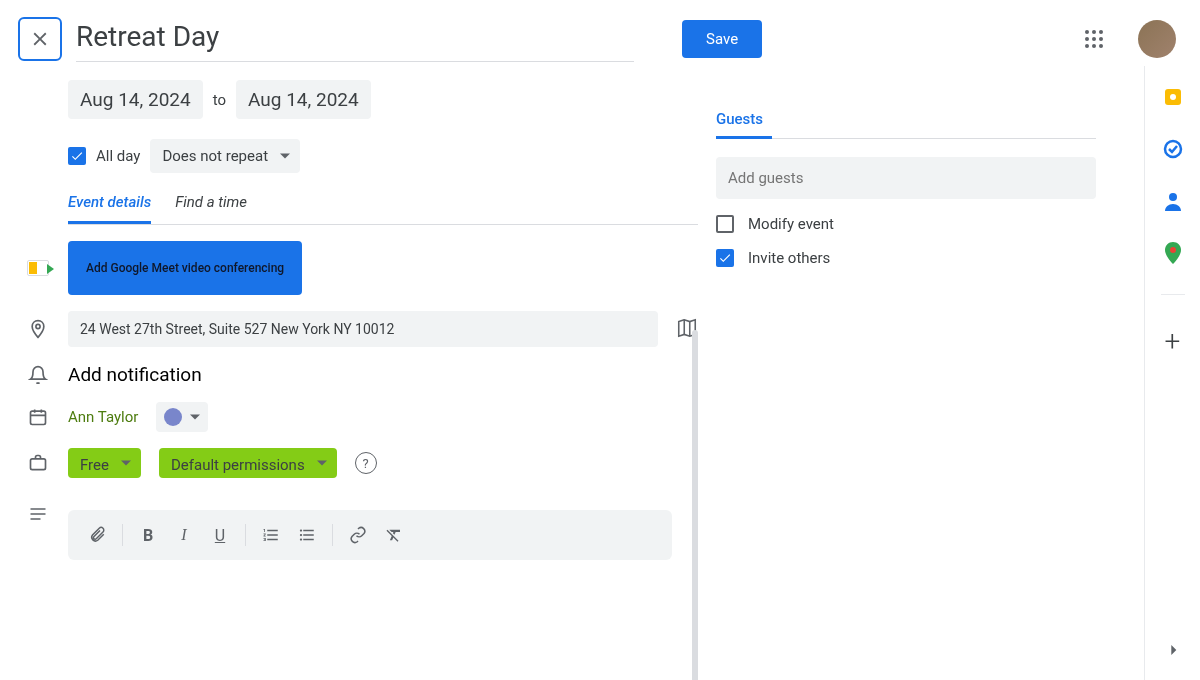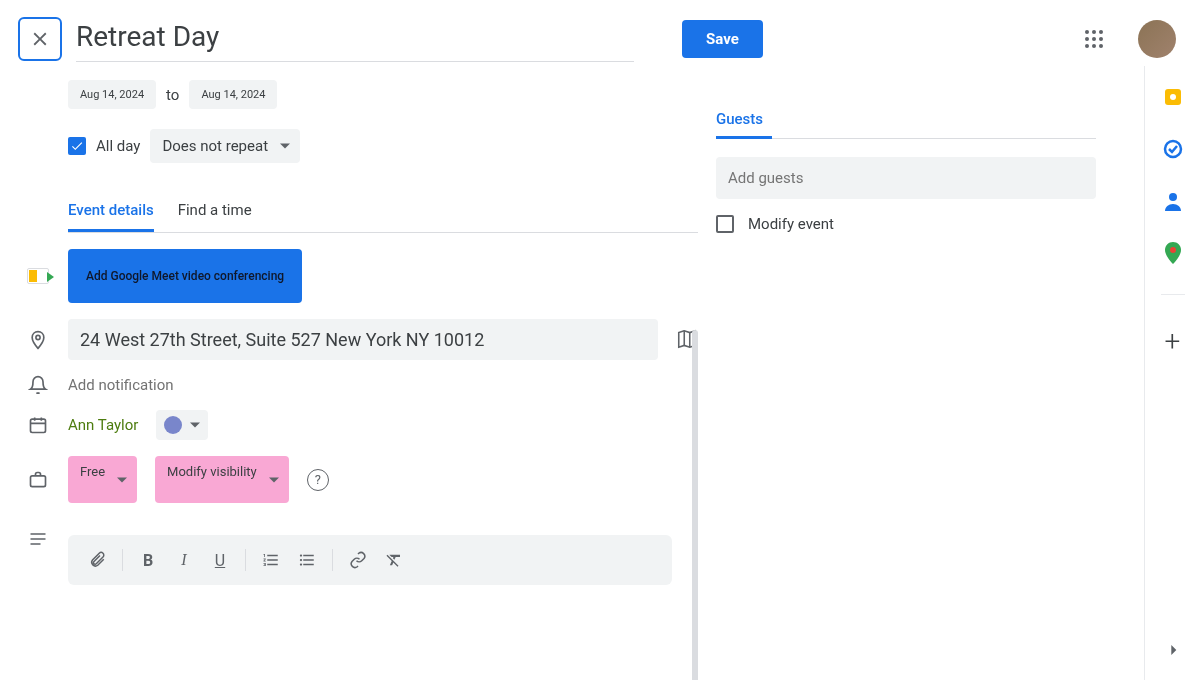--- a/index.html
+++ b/index.html
@@ -2,61 +2,61 @@
 <html><head>
 <meta charset="utf-8">
 <style>
 * { box-sizing: border-box; margin: 0; padding: 0; font-family: Roboto, Arial, sans-serif; }
 body { background: #fff; width: 1200px; height: 680px; overflow: hidden; position: relative; }
 
 .topbar { display: flex; align-items: center; padding: 16px 24px 8px 18px; gap: 14px; }
 .close-btn { width: 44px; height: 44px; border: 2px solid #1a73e8; border-radius: 6px; display: flex; align-items: center; justify-content: center; cursor: pointer; color: #5f6368; }
 .close-btn svg { width: 22px; height: 22px; }
 .title-input { flex: 0 0 auto; width: 558px; font-size: 28px; font-weight: 400; color: #3c4043; border: none; border-bottom: 1px solid #dadce0; padding: 4px 0 8px 0; outline: none; }
-.save-btn { background: #1a73e8; color: #fff; border: none; border-radius: 4px; padding: 10px 24px; font-size: 15px; font-weight: 700; cursor: pointer; margin-left: 34px; }
+.save-btn { background: #1a73e8; color: #fff; border: none; border-radius: 4px; padding: 10px 24px; font-size: 15px; font-weight: 400; cursor: pointer; margin-left: 34px; }
 .spacer { flex: 1; }
 .apps-icon { width: 40px; height: 40px; display: flex; align-items: center; justify-content: center; cursor: pointer; color: #5f6368; }
 .avatar { width: 38px; height: 38px; border-radius: 50%; background: linear-gradient(135deg,#8b7355,#a0826d); margin-left: 10px; cursor: pointer; }
 
 .main-area { display: flex; padding-left: 68px; }
 .left-col { width: 630px; }
 .right-col { width: 380px; margin-left: 18px; }
 
 .date-row { display: flex; align-items: center; gap: 10px; margin-top: 10px; }
-.date-chip { background: #f1f3f4; padding: 8px 12px; border-radius: 4px; font-size: 11px; color: #3c4043; cursor: pointer; }
+.date-chip { background: #f1f3f4; padding: 8px 12px; border-radius: 4px; font-size: 19px; color: #3c4043; cursor: pointer; }
 .to-text { font-size: 15px; color: #3c4043; }
 
 .allday-row { display: flex; align-items: center; gap: 10px; margin-top: 20px; }
 .checkbox { width: 18px; height: 18px; border-radius: 2px; display: flex; align-items: center; justify-content: center; cursor: pointer; }
 .checkbox.checked { background: #1a73e8; }
 .checkbox.unchecked { border: 2px solid #5f6368; }
 .checkbox svg { width: 14px; height: 14px; fill: #fff; }
 .allday-label { font-size: 15px; color: #3c4043; }
 .repeat-select { background: #f1f3f4; padding: 8px 32px 8px 12px; border-radius: 4px; font-size: 15px; color: #3c4043; cursor: pointer; position: relative; }
 .repeat-select::after { content: ''; position: absolute; right: 10px; top: 50%; transform: translateY(-50%); border-left: 5px solid transparent; border-right: 5px solid transparent; border-top: 5px solid #5f6368; }
 
-.tabs-row { display: flex; gap: 24px; margin-top: 38px; border-bottom: 1px solid #dadce0; }
+.tabs-row { display: flex; gap: 24px; margin-top: 20px; border-bottom: 1px solid #dadce0; font-style: italic; }
 .tab { padding: 0 0 10px 0; font-size: 15px; color: #3c4043; cursor: pointer; border-bottom: 3px solid transparent; }
 .tab.active { color: #1a73e8; font-weight: 500; border-bottom-color: #1a73e8; }
 
 .detail-row { display: flex; align-items: center; gap: 18px; margin-top: 16px; position: relative; }
 .detail-row .icon-slot { position: absolute; left: -42px; width: 24px; color: #5f6368; display:flex; align-items:center; justify-content:center; }
 .meet-icon { width:22px; height:16px; background:#fff; border:1px solid #dadce0; border-radius:2px; position:relative; }
 .meet-icon::before{content:'';position:absolute;left:1px;top:1px;width:8px;height:12px;background:#fbbc04;}
 .meet-icon::after{content:'';position:absolute;right:-6px;top:3px;border-left:7px solid #34a853;border-top:5px solid transparent;border-bottom:5px solid transparent;}
 
 .meet-btn { background: #1a73e8; color: #0f172a; border: none; border-radius: 4px; padding: 20px 18px; font-size: 12px; font-weight: 500; cursor: pointer; }
-.location-input { background: #f1f3f4; border: none; border-radius: 4px; padding: 10px 12px; font-size: 18px; color: #3c4043; width: 634px; outline: none; }
+.location-input { background: #f1f3f4; border: none; border-radius: 4px; padding: 10px 12px; font-size: 14px; color: #3c4043; width: 634px; outline: none; }
 .map-btn { width: 24px; height: 24px; color: #5f6368; cursor: pointer; }
-.notif-text { font-size: 15px; color: #737373; cursor: pointer; }
+.notif-text { font-size: 19px; color: #000000; cursor: pointer; }
 .owner-text { font-size: 15px; color: #4d7c0f; }
 .color-swatch { background: #f1f3f4; padding: 6px 26px 6px 8px; border-radius: 4px; display: flex; align-items: center; cursor: pointer; position: relative; }
 .color-swatch::after { content: ''; position: absolute; right: 8px; top: 50%; transform: translateY(-50%); border-left: 5px solid transparent; border-right: 5px solid transparent; border-top: 5px solid #5f6368; }
 .color-circle { width: 18px; height: 18px; border-radius: 50%; background: #7986cb; }
-.availability-select, .visibility-select { background: #f9a8d4; padding: 8px 32px 24px 12px; border-radius: 4px; font-size: 13px; color: #3c4043; cursor: pointer; position: relative; }
+.availability-select, .visibility-select { background: #84cc16; padding: 8px 32px 4px 12px; border-radius: 4px; font-size: 15px; color: #3c4043; cursor: pointer; position: relative; }
 .availability-select::after, .visibility-select::after { content: ''; position: absolute; right: 10px; top: 50%; transform: translateY(-50%); border-left: 5px solid transparent; border-right: 5px solid transparent; border-top: 5px solid #5f6368; }
 .help-icon { width: 22px; height: 22px; border: 1.5px solid #5f6368; border-radius: 50%; display: flex; align-items: center; justify-content: center; font-size: 13px; color: #5f6368; cursor: pointer; }
 
 .description-box { background: #f1f3f4; border-radius: 6px; margin-top: 16px; width: 604px; }
 .desc-toolbar { display: flex; align-items: center; padding: 8px 12px; gap: 2px; }
 .tool-btn { width: 34px; height: 34px; display: flex; align-items: center; justify-content: center; cursor: pointer; color: #5f6368; border-radius: 4px; }
 .tool-divider { width: 1px; height: 22px; background: #dadce0; margin: 0 6px; }
 .desc-content { padding: 4px 12px 60px 12px; font-size: 15px; color: #3c4043; position: relative; }
 .highlight-box { border: 2.5px dashed #ea4335; padding: 6px 2px; display: inline-block; }
 
@@ -174,21 +174,21 @@
     </div>
 
     <div class="detail-row">
       <div class="icon-slot">
         <svg width="20" height="20" viewBox="0 0 24 24" fill="none" stroke="currentColor" stroke-width="2">
             <rect x="3" y="7" width="18" height="13" rx="2"></rect>
             <path d="M9 7V5a2 2 0 012-2h2a2 2 0 012 2v2"></path>
           </svg>
       </div>
       <div class="availability-select">Free</div>
-      <div class="visibility-select">Modify visibility</div>
+      <div class="visibility-select">Default permissions</div>
       <div class="help-icon">?</div>
     </div>
 
     <div class="detail-row" style="align-items:flex-start;">
       <div class="icon-slot" style="top:12px;">
         <svg width="20" height="16" viewBox="0 0 24 18" fill="none" stroke="currentColor" stroke-width="2">
             <path d="M3 3h18M3 9h18M3 15h12"></path>
           </svg>
       </div>
       <div class="description-box">
@@ -236,20 +236,28 @@
     <div class="scroll-indicator"></div>
   </div>
 
   <div class="right-col">
     <div class="guests-header">Guests</div>
     <input class="guests-input" placeholder="Add guests" style="">
     <div class="perm-row">
       <div class="checkbox unchecked"></div>
       <span class="perm-label">Modify event</span>
     </div>
+    <div class="perm-row">
+      <div class="checkbox checked">
+          <svg viewBox="0 0 24 24">
+            <path d="M9 16.17L4.83 12l-1.42 1.41L9 19 21 7l-1.41-1.41z"></path>
+          </svg>
+        </div>
+      <span class="perm-label">Invite others</span>
+    </div>
   </div>
 </div>
 
 <div class="side-panel">
   <div class="side-icon">
       <svg width="20" height="20" viewBox="0 0 20 20">
         <rect x="2" y="2" width="16" height="16" rx="3" fill="#fbbc04"></rect>
         <circle cx="10" cy="10" r="3" fill="#fff"></circle>
       </svg>
     </div>

